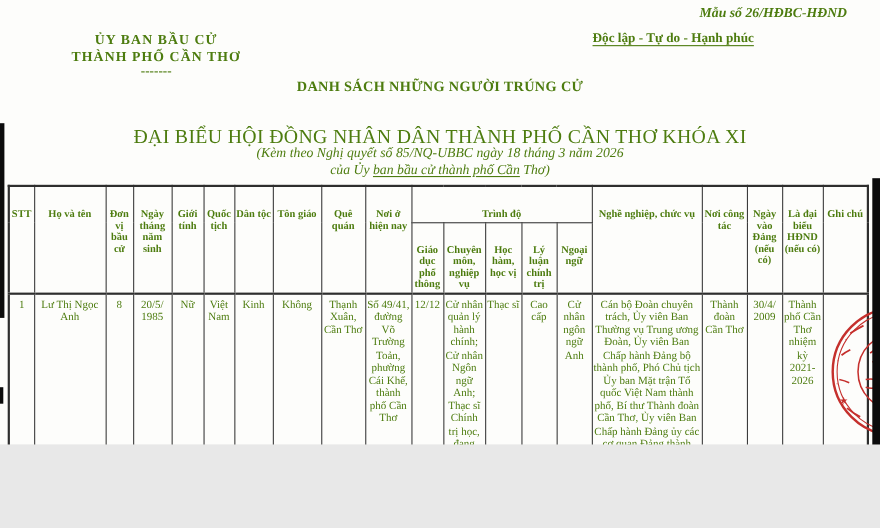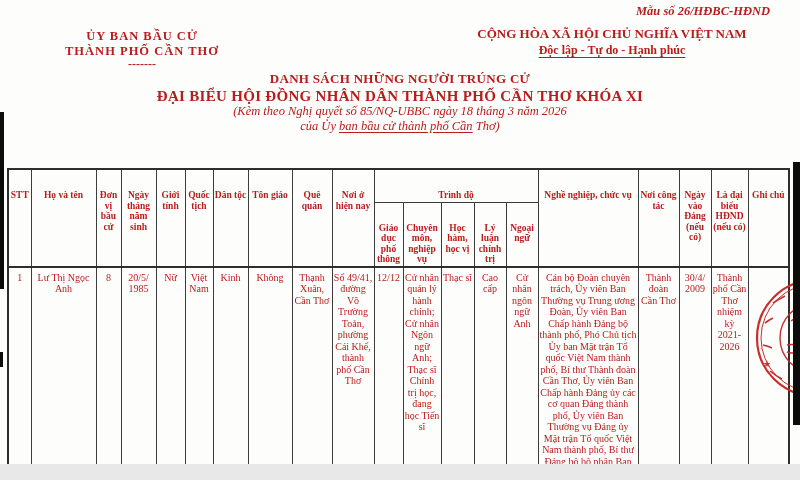--- a/index.html
+++ b/index.html
@@ -1,33 +1,33 @@
 <!DOCTYPE html>
 <html><head>
 <meta charset="utf-8">
 <style>
   html,body{margin:0;padding:0;}
   body{background:#e8e8e8;}
   #page{
-    position:relative;width:800px;height:464px;background:#fdfdfb;
-    overflow:hidden;font-family:"Liberation Serif",serif;color:#b91c1c;
+    position:relative;width:800px;height:404px;background:#fdfdfb;
+    overflow:hidden;font-family:"Liberation Serif",serif;color:#4d7c0f;
   }
   
   .form-number{position:absolute;top:4px;left:430px;width:340px;text-align:right;
     font-style:italic;font-size:12.5px;font-weight:bold;}
   .issuer{position:absolute;top:29px;left:36px;width:212px;text-align:center;
     font-weight:bold;font-size:12.5px;letter-spacing:1px;line-height:15px;}
   .issuer .dashes{font-weight:bold;letter-spacing:0;line-height:10px;font-size:12px;}
   .national{position:absolute;top:26px;left:428px;width:368px;text-align:center;
     font-weight:bold;font-size:13px;line-height:16px;}
   .national .motto{font-size:12px;text-decoration:underline;text-underline-offset:3px;}
   
   .title{position:absolute;top:71px;left:0;width:800px;text-align:center;line-height:16.5px;}
   .title .t1{font-weight:bold;font-size:13px;letter-spacing:.3px;}
-  .title .t2{font-weight:bold;font-size:15px;letter-spacing:.3px;}
+  .title .t2{font-weight:normal;font-size:18px;letter-spacing:.3px;margin-top:28px;}
   .title .t3{font-weight:bold;font-size:12.5px;}
   .title .note{font-style:italic;font-size:12.5px;line-height:15px;}
   .title .note .ul{text-decoration:underline;text-underline-offset:2px;}
   
   table.doc{position:absolute;left:7px;top:168px;width:781px;border-collapse:collapse;
     table-layout:fixed;}
   table.doc th,table.doc td{border:1px solid #3c3c3c;padding:1px 1px;overflow:hidden;}
   table.doc{border:2px solid #2e2e2e;}
   table.doc th{font-weight:bold;font-size:9.5px;line-height:10.5px;text-align:center;
     vertical-align:top;padding-top:20px;}
@@ -53,21 +53,20 @@
 
   <div class="form-number">Mẫu số 26/HĐBC-HĐND</div>
 
   <div class="issuer">
     <div>ỦY BAN BẦU CỬ</div>
     <div>THÀNH PHỐ CẦN THƠ</div>
     <div class="dashes">-------</div>
   </div>
 
   <div class="national">
-    <div>CỘNG HÒA XÃ HỘI CHỦ NGHĨA VIỆT NAM</div>
     <div class="motto">Độc lập - Tự do - Hạnh phúc</div>
   </div>
 
   <div class="title">
     <div class="t1">DANH SÁCH NHỮNG NGƯỜI TRÚNG CỬ</div>
     <div class="t2">ĐẠI BIỂU HỘI ĐỒNG NHÂN DÂN THÀNH PHỐ CẦN THƠ KHÓA XI</div>
     <div class="note">(Kèm theo Nghị quyết số 85/NQ-UBBC ngày 18 tháng 3 năm 2026</div>
     <div class="note"><span>của Ủy </span><span class="ul">ban bầu cử thành phố Cần</span><span> Thơ)</span></div>
   </div>
 

